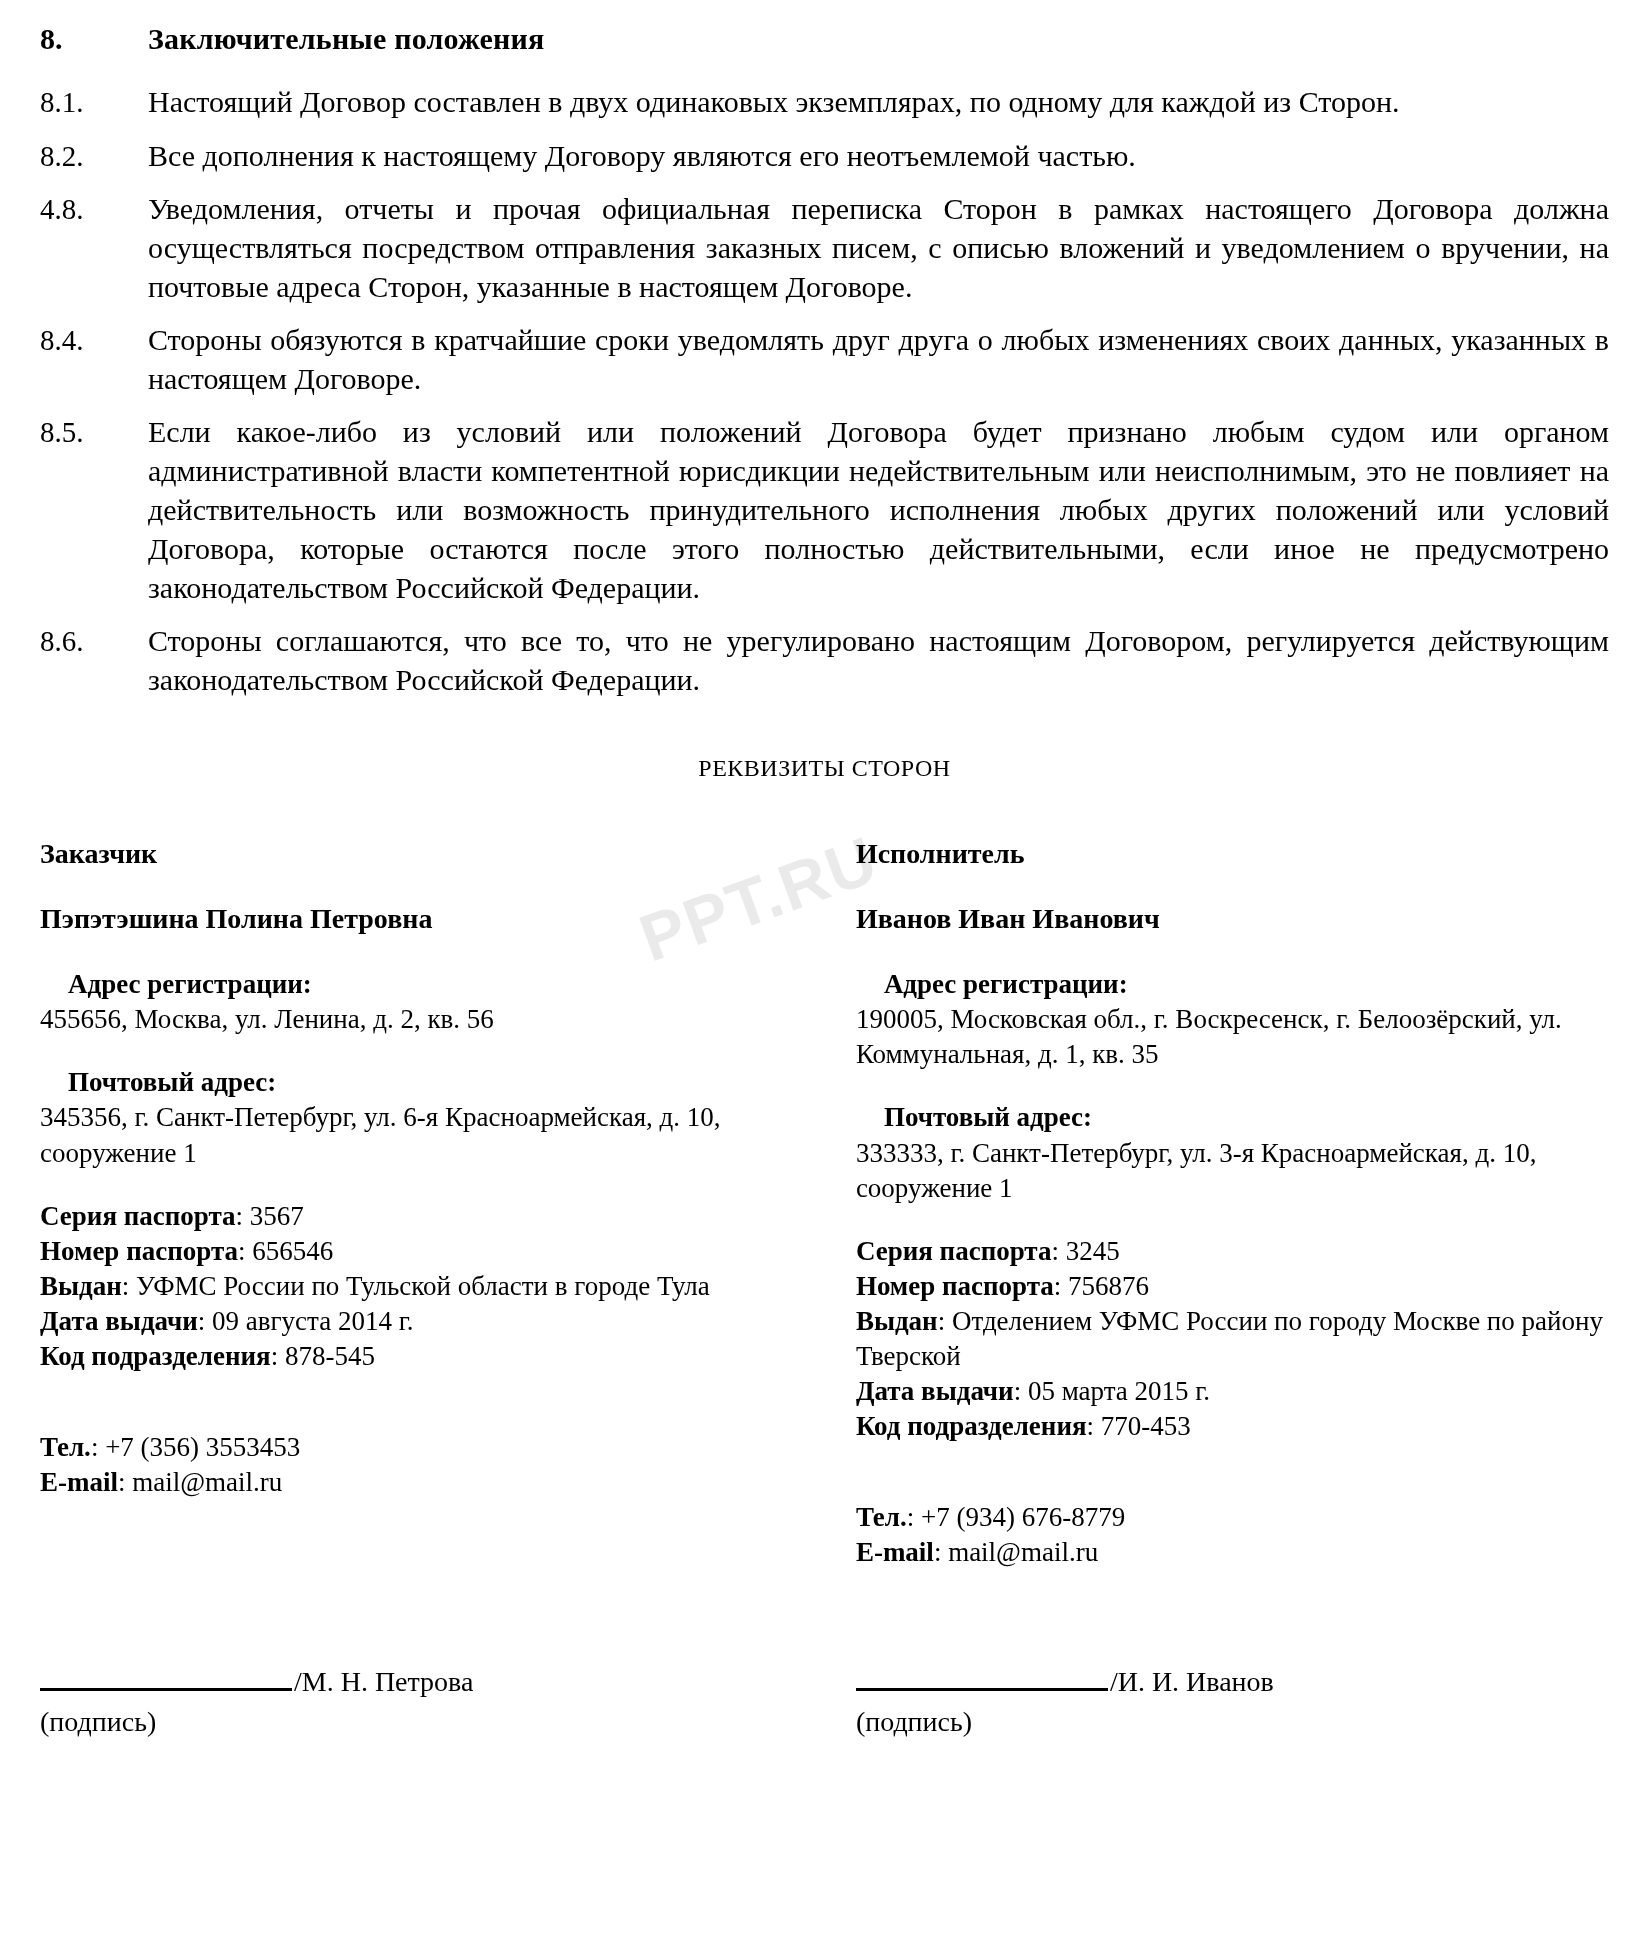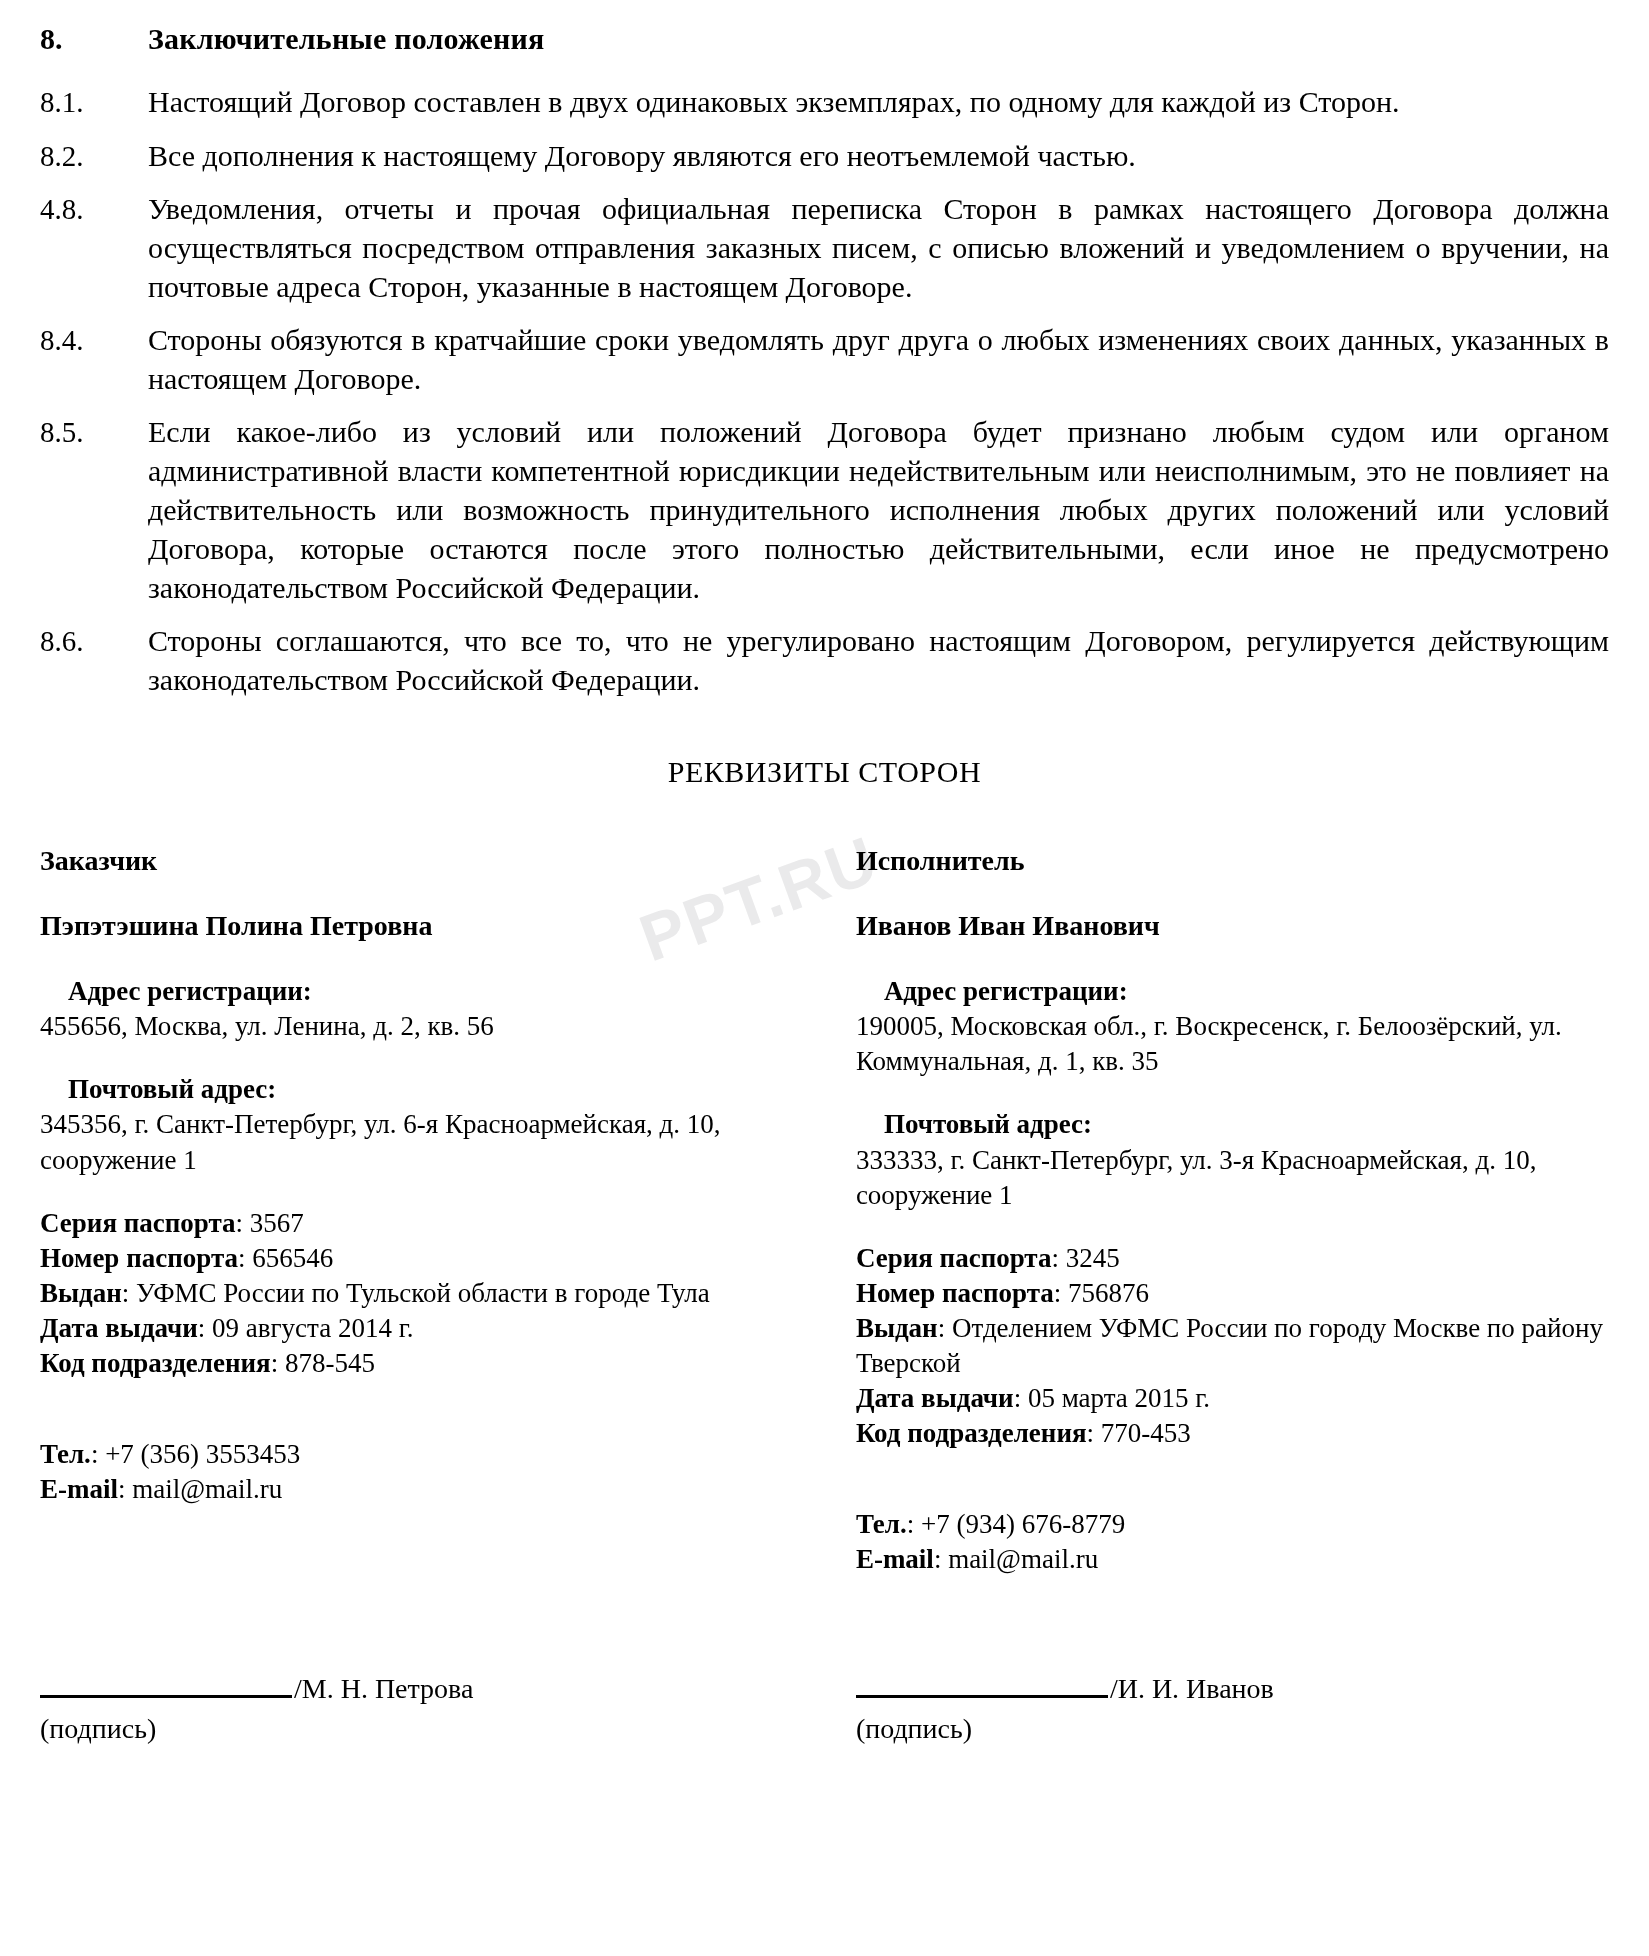--- a/index.html
+++ b/index.html
@@ -68,21 +68,21 @@
     line-height: 1.30;
     text-align: justify;
     text-justify: inter-word;
     hyphens: none;
   }
   .clause .txt.nojustify { text-align: left; }
 
   
   .requisites-title {
     text-align: center;
-    font-size: 30px;
+    font-size: 24px;
     margin: 56px 0 54px 0;
     letter-spacing: 0.5px;
   }
 
   
   .parties {
     display: flex;
     width: 100%;
   }
   .party {

